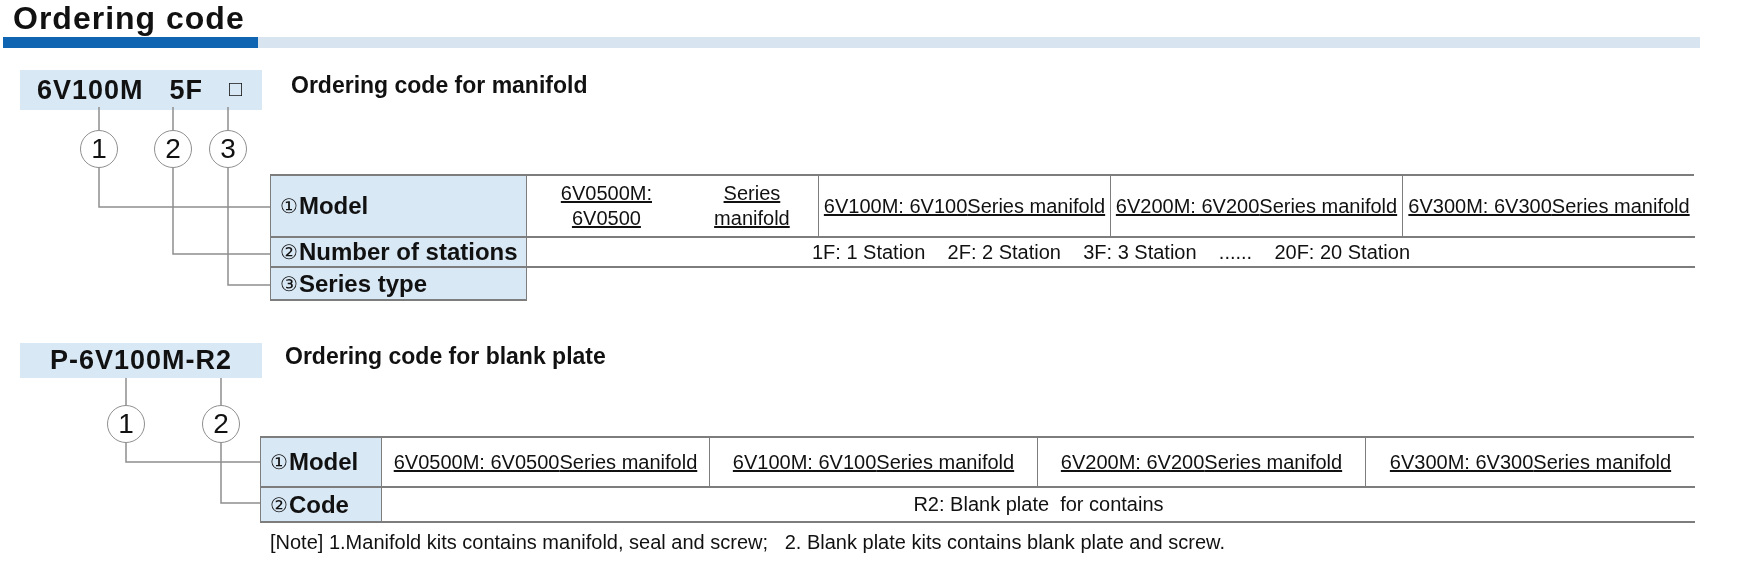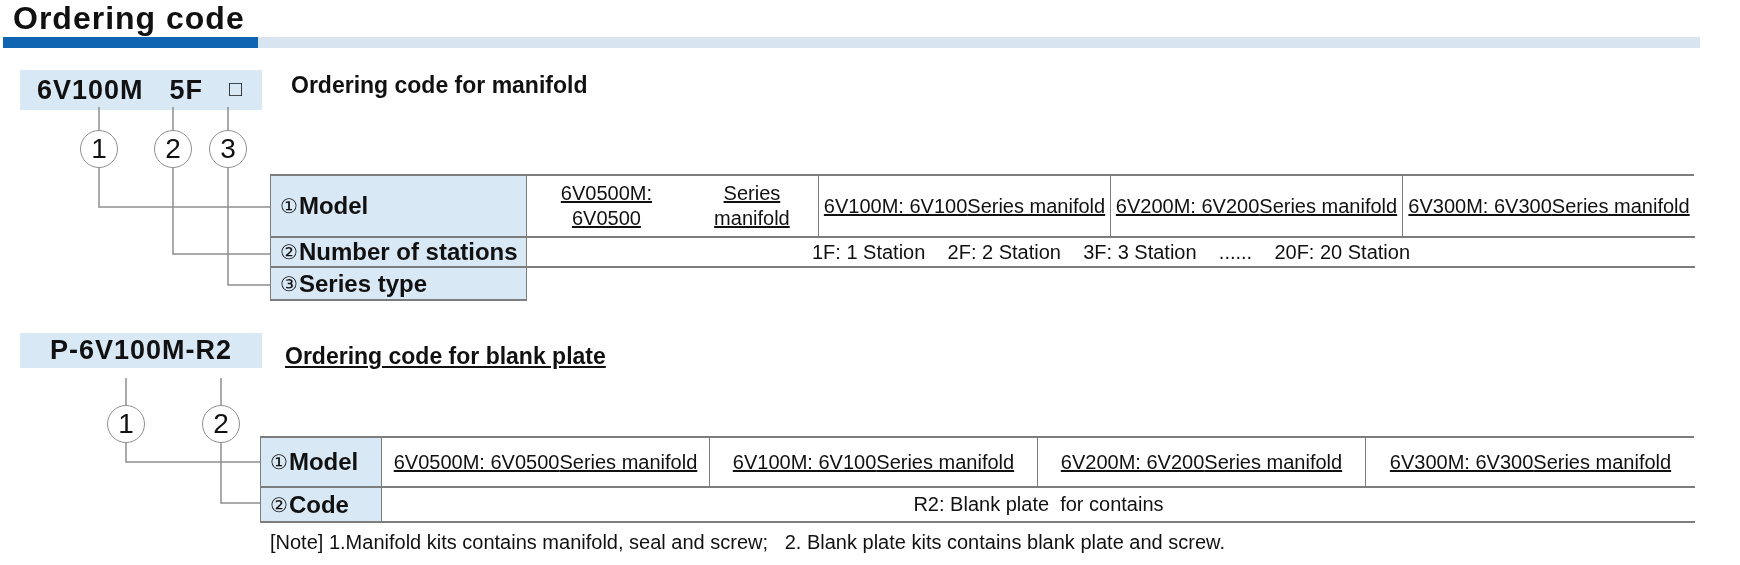--- a/index.html
+++ b/index.html
@@ -8,27 +8,27 @@
   *{margin:0;padding:0;box-sizing:border-box;}
   body{background:#ffffff;font-family:"Liberation Sans",sans-serif;color:#111;}
   #canvas{position:relative;width:1740px;height:565px;background:#ffffff;overflow:hidden;}
 
   .page-title{position:absolute;left:13px;top:0px;font-size:32px;font-weight:bold;letter-spacing:1px;}
   .bar-accent{position:absolute;left:3px;top:37px;width:255px;height:11px;background:var(--accent);}
   .bar-light{position:absolute;left:258px;top:37px;width:1442px;height:11px;background:var(--accent-light);}
 
   .code-box{position:absolute;background:var(--box-bg);display:flex;align-items:center;font-weight:bold;font-size:27px;letter-spacing:1px;}
   .code-box-1{left:20px;top:70px;width:242px;height:40px;padding-left:17px;}
-  .code-box-2{left:20px;top:333px;width:242px;height:35px;justify-content:center;}
+  .code-box-2{left:20px;top:343px;width:242px;height:35px;justify-content:center;}
   .code-seg{margin-right:26px;}
   .code-square{font-weight:normal;font-size:22px;letter-spacing:0;line-height:1;position:relative;top:-1px;}
 
   .section-heading{position:absolute;font-size:23px;font-weight:bold;}
   .heading-1{left:291px;top:72px;}
-  .heading-2{left:285px;top:343px;text-decoration:underline;}
+  .heading-2{left:285px;top:343px;}
 
   svg.connectors{position:absolute;left:0;top:0;z-index:1;}
   .callout{position:absolute;z-index:2;width:38px;height:38px;border-radius:50%;background:#ffffff;
            border:1.5px solid var(--line);display:flex;align-items:center;justify-content:center;
            font-size:28px;color:#111;}
 
   .otable{position:absolute;display:grid;border-top:2px solid var(--border);border-left:1px solid var(--border);z-index:2;background:transparent;}
   .otable .cell{border-right:1px solid var(--border);border-bottom:2px solid var(--border);
                 display:flex;align-items:center;justify-content:center;font-size:20px;text-align:center;}
   .otable .cell.noright{border-right:none;}

